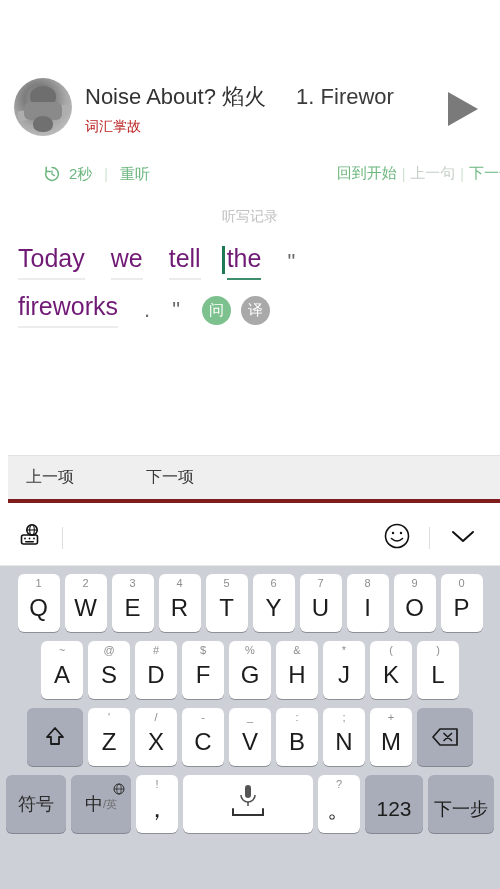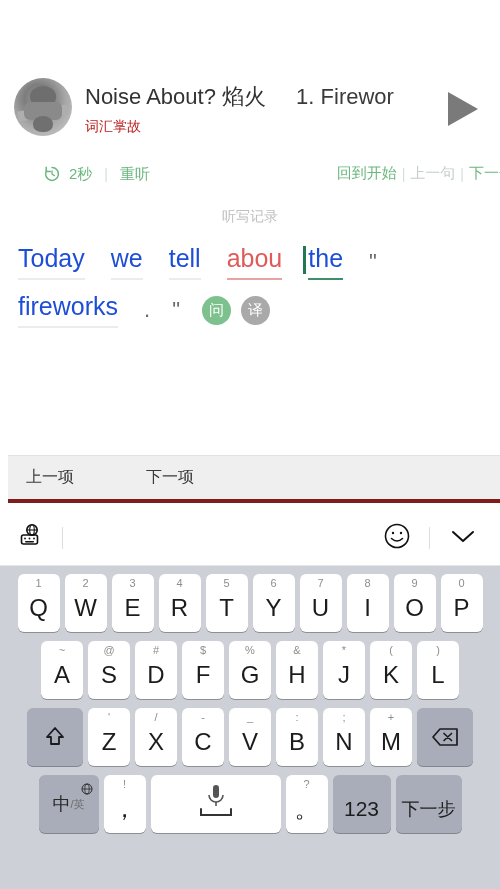--- a/index.html
+++ b/index.html
@@ -100,21 +100,21 @@
   }
   .dict-body {
     position: absolute; top: 232px; left: 0; width: 500px;
   }
   .dict-line {
     display: flex; align-items: flex-end; flex-wrap: nowrap;
     padding: 0 18px; height: 48px;
   }
   .w {
     position: relative;
-    font-size: 25px; color: #1d4ed8;
+    font-size: 25px; color: #701a75;
     margin-right: 26px;
     padding-bottom: 5px;
     border-bottom: 2px solid #ececec;
     white-space: pre;
   }
   .w.err { color: #e05a5a; border-bottom-color: #e8a3a3; }
   .w.cur { border-bottom-color: #3f8f6e; }
   .caret {
     position: absolute; left: -5px; top: 2px;
     width: 3px; height: 28px; background: #1f7a53;
@@ -239,21 +239,20 @@
     </div>
   </div>
 
   <div class="dict-label">听写记录</div>
   <div class="dict-body">
 
     <div class="dict-line">
       <span class="w">Today</span>
       <span class="w">we</span>
       <span class="w">tell</span>
-      <span class="w err">abou</span>
       <span class="w cur"><span class="caret"></span><span>the</span></span>
       <span class="punct">"</span>
     </div>
 
     <div class="dict-line">
       <span class="w">fireworks</span>
       <span class="punct">.</span>
       <span class="punct">"</span>
       <span class="mini-btn ask">问</span>
       <span class="mini-btn trans">译</span>
@@ -421,20 +420,23 @@
       <div class="key dark wide">
         <svg width="28" height="22" viewBox="0 0 28 22">
             <path d="M9 3 L26 3 L26 19 L9 19 L2 11 Z" fill="none" stroke="#1c1c1c" stroke-width="1.7" stroke-linejoin="round"></path>
             <path d="M13 7.5 L20.5 14.5 M20.5 7.5 L13 14.5" stroke="#1c1c1c" stroke-width="1.7" stroke-linecap="round"></path>
           </svg>
       </div>
     </div>
 
     <div class="krow r4">
       <div class="key dark fn">
+          <span class="main">符号</span>
+        </div>
+      <div class="key dark fn">
         <span class="main">中</span>
           <span class="sub">/英</span>
         <span style="position:absolute;top:4px;right:6px;">
           <svg width="12" height="12" viewBox="0 0 12 12">
               <circle cx="6" cy="6" r="5" fill="none" stroke="#2a2a2a" stroke-width="1"></circle>
               <ellipse cx="6" cy="6" rx="2.2" ry="5" fill="none" stroke="#2a2a2a" stroke-width="0.8"></ellipse>
               <line x1="1" y1="6" x2="11" y2="6" stroke="#2a2a2a" stroke-width="0.8"></line>
             </svg>
         </span>
       </div>

